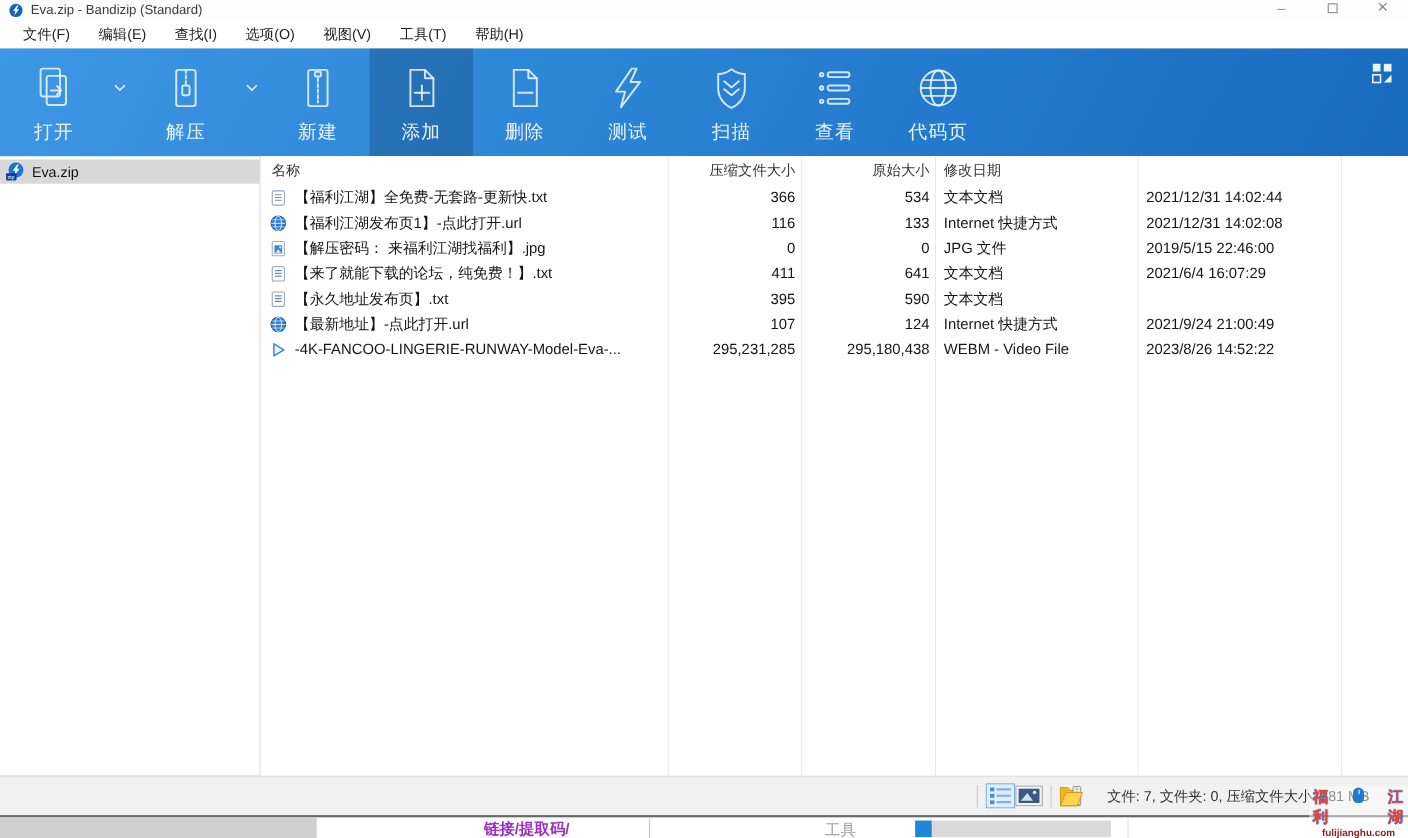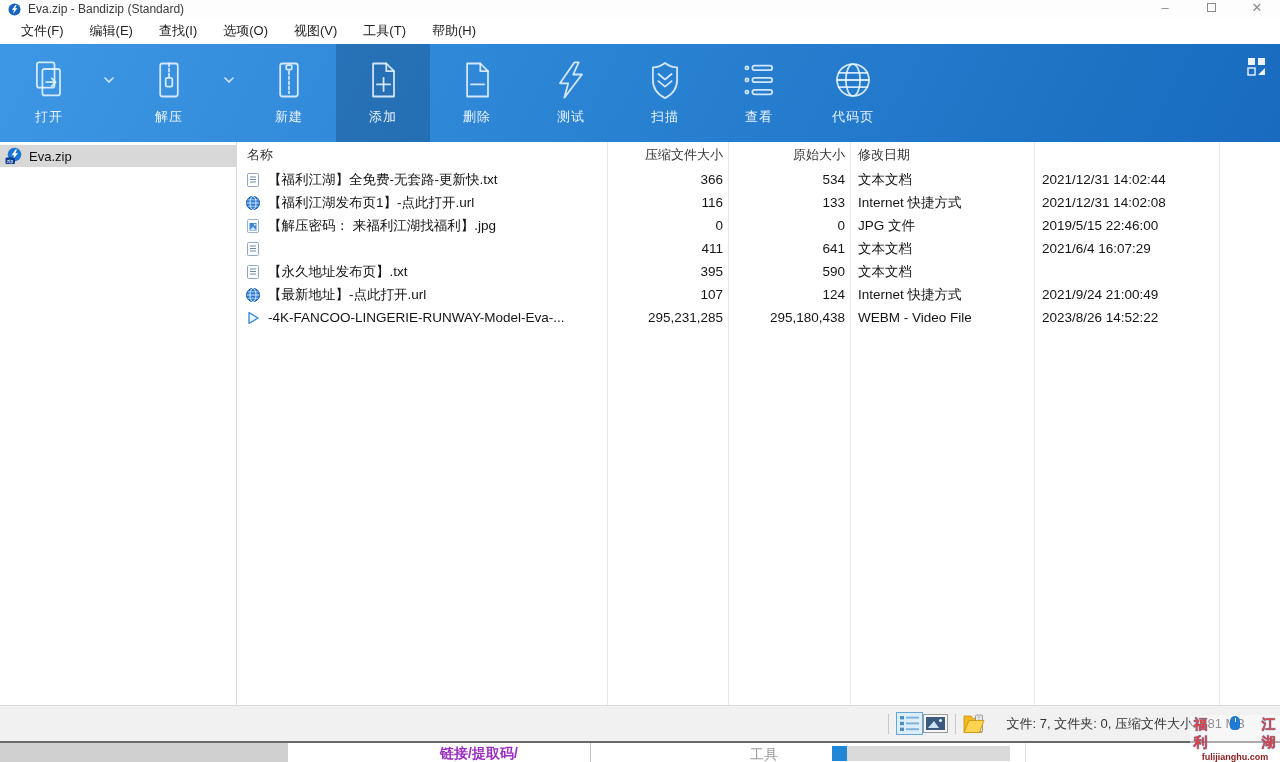--- a/index.html
+++ b/index.html
@@ -13,21 +13,21 @@
   .titlebar .title-text { font-size:12px; color:#3a3a3a; }
   .win-controls { position:absolute; right:0; top:-3px; display:flex; }
   .win-btn { width:46px; height:20px; display:flex; align-items:center; justify-content:center; color:#8a8a8a; font-size:13px; }
   .maxi-box { width:9px; height:9px; border:1px solid #8a8a8a; display:inline-block; }
 
   .menubar { height:26px; background:#fff; display:flex; align-items:center; padding-left:8px; flex:none; }
   .menu-item { font-size:13px; color:#222; padding:3px 13px; }
 
   
   .toolbar { height:98px; flex:none; background:linear-gradient(118deg,#3e97e4 0%,#2a82d3 48%,#186bbe 100%); display:flex; align-items:stretch; padding-left:2px; position:relative; }
-  .tool-btn { width:94px; display:flex; flex-direction:column; align-items:center; justify-content:flex-start; padding-top:14px; color:#eaf3fc; font-size:13px; }
+  .tool-btn { width:94px; display:flex; flex-direction:column; align-items:center; justify-content:flex-start; padding-top:14px; color:#eaf3fc; font-size:17px; }
   .tool-btn.selected { background:rgba(0,25,60,0.22); }
   .tool-btn svg { width:44px; height:44px; }
   .tool-label { margin-top:6px; letter-spacing:1px; }
   .tool-chevron { width:26px; display:flex; align-items:center; justify-content:center; padding-bottom:26px; }
   .tool-chevron svg { width:12px; height:8px; }
   .tb-stroke { fill:none; stroke:rgba(235,245,255,0.88); stroke-width:1.6; stroke-linecap:round; stroke-linejoin:round; }
   .layout-toggle { position:absolute; right:12px; top:12px; width:22px; height:22px; }
 
   
   .content { height:563px; flex:none; display:flex; }
@@ -291,20 +291,21 @@
             <div class="cell c-date">2019/5/15 22:46:00</div>
           </div>
           <div class="file-row">
             <div class="cell name-cell c-name">
               <svg viewBox="0 0 16 16">
                 <rect x="2.5" y="1.5" width="11" height="13" rx="1" fill="#fff" stroke="#8fa8c8"></rect>
                 <line x1="5" y1="5" x2="11" y2="5" stroke="#6c87a8"></line>
                 <line x1="5" y1="7.5" x2="11" y2="7.5" stroke="#6c87a8"></line>
                 <line x1="5" y1="10" x2="11" y2="10" stroke="#6c87a8"></line>
               </svg>
+              <span>【来了就能下载的论坛，纯免费！】.txt</span>
             </div>
             <div class="cell num c-comp">411</div>
             <div class="cell num c-orig">641</div>
             <div class="cell c-type">文本文档</div>
             <div class="cell c-date">2021/6/4 16:07:29</div>
           </div>
           <div class="file-row">
             <div class="cell name-cell c-name">
               <svg viewBox="0 0 16 16">
                 <rect x="2.5" y="1.5" width="11" height="13" rx="1" fill="#fff" stroke="#8fa8c8"></rect>

